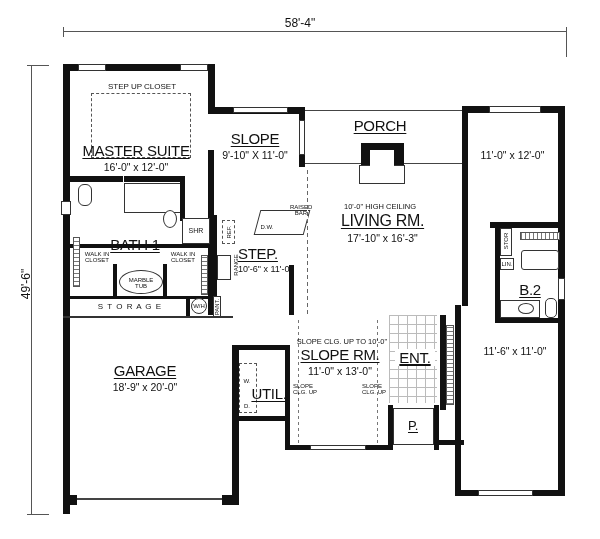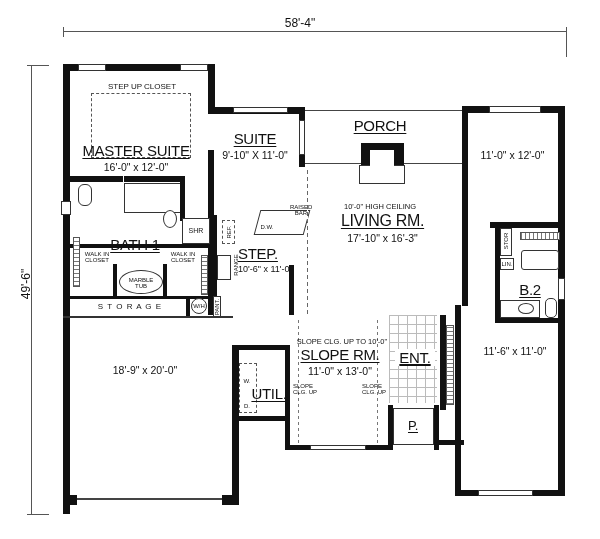--- a/index.html
+++ b/index.html
@@ -68,21 +68,21 @@
 <div class="label note" style="left:92px; top:83px; width:100px;">STEP UP CLOSET</div>
 <div class="room" style="left:71px; top:102px; width:130px; text-align:center;margin-top:40px;">
   <div class="room-name">MASTER SUITE</div>
   <div class="room-dim">16'-0" x 12'-0"</div>
 </div>
 <div class="wall" style="left:63px; top:176px; width:60px; height:6px;"></div>
 <div class="wall" style="left:124px; top:176px; width:56px; height:6px;"></div>
 <div class="wall" style="left:208px; top:150px; width:6px; height:165px;"></div>
 
 <div class="room" style="left:215px; top:130px; width:80px; text-align:center;">
-  <div class="room-name">SUITE</div>
+  <div class="room-name">SLOPE</div>
   <div class="room-dim">9'-10" X 11'-0"</div>
 </div>
 
 <div class="room" style="left:345px; top:117px; width:70px; text-align:center;">
   <div class="room-name">PORCH</div>
 </div>
 
 <div class="room" style="left:470px; top:147px; width:85px; text-align:center;">
   <div class="room-dim">11'-0" x 12'-0"</div>
 </div>
@@ -133,20 +133,21 @@
   <div class="room-dim" style="font-size:9px;">10'-6" x 11'-0"</div>
 </div>
 <div class="fix" style="left:257px; top:210px; width:50px; height:25px; transform:skewX(-15deg);"></div>
 <div class="label tiny" style="left:259px; top:224px; width:16px;">D.W.</div>
 <div class="label tiny" style="left:290px; top:204px; width:22px; white-space:normal;">RAISED BAR</div>
 <div class="wall" style="left:289px; top:265px; width:5px; height:50px;"></div>
 <div class="thin" style="left:307px; top:170px; width:1px; height:145px; background:repeating-linear-gradient(#666 0 4px,#fff 4px 7px);"></div>
 
 <div class="wall" style="left:63px; top:316px; width:170px; height:2px; background:#333;"></div>
 <div class="room" style="left:95px; top:362px; width:100px; text-align:center;">
+  <div class="room-name">GARAGE</div>
   <div class="room-dim">18'-9" x 20'-0"</div>
 </div>
 <div class="wall" style="left:232px; top:345px; width:7px; height:160px;"></div>
 <div class="wall" style="left:63px; top:495px; width:14px; height:10px;"></div>
 <div class="wall" style="left:222px; top:495px; width:17px; height:10px;"></div>
 <div class="thin" style="left:77px; top:498px; width:145px; height:2px;"></div>
 
 <div class="wall" style="left:236px; top:345px; width:50px; height:5px;"></div>
 <div class="dashed" style="left:239px; top:363px; width:18px; height:50px;"></div>
 <div class="label tiny" style="left:242px; top:378px; width:10px;">W.</div>

